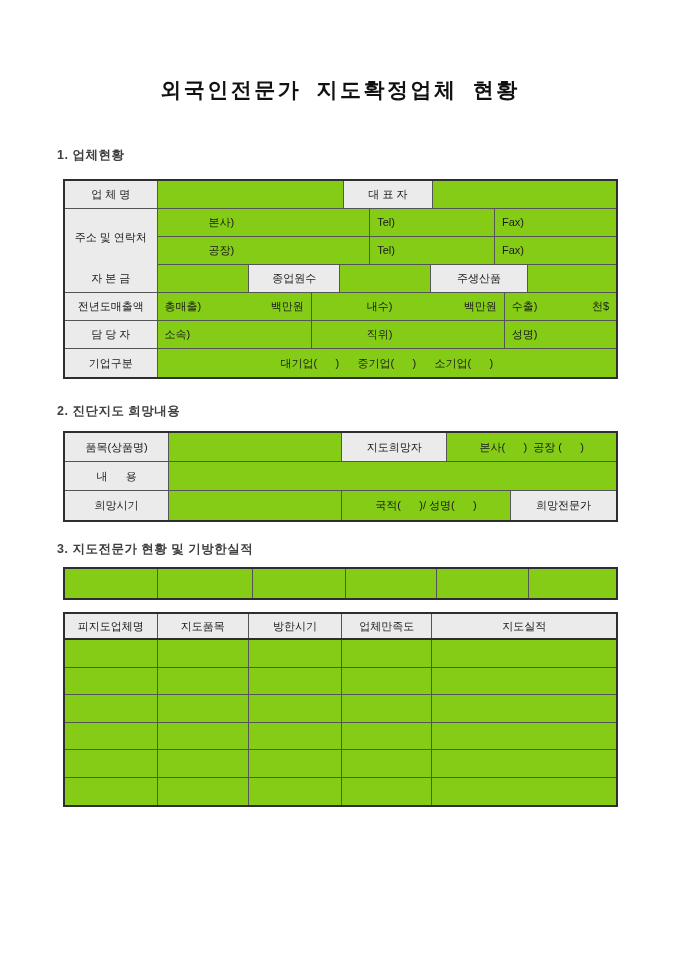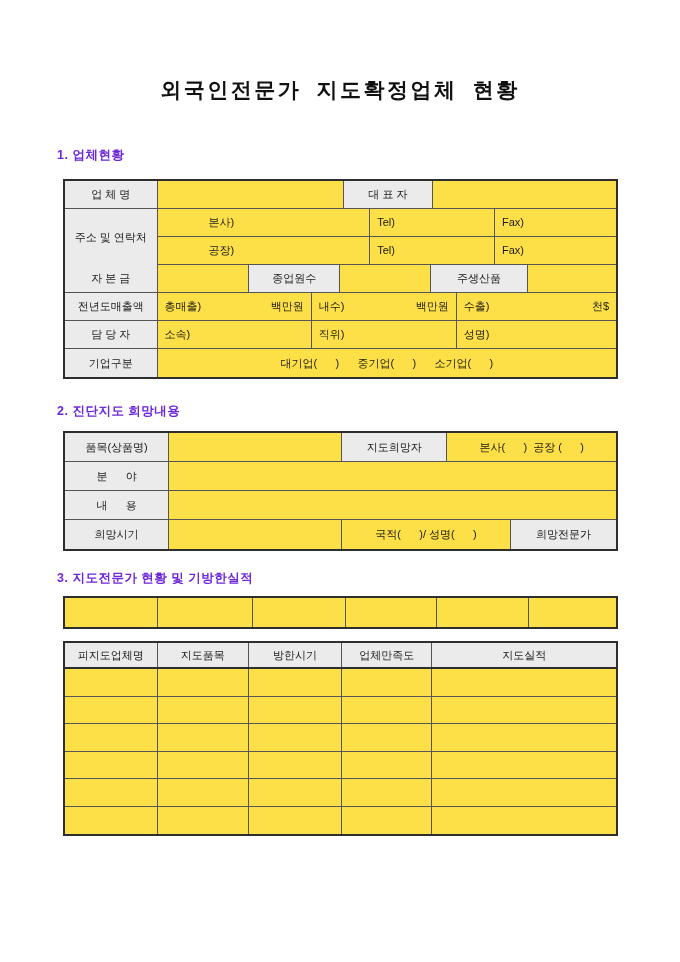--- a/index.html
+++ b/index.html
@@ -20,31 +20,31 @@
     letter-spacing: 2.5px;
     word-spacing: 7px;
     color: #111;
   }
 
   .sec-head {
     margin-left: 57px;
     font-size: 12.5px;
     font-weight: bold;
     letter-spacing: 0.5px;
-    color: #6d28d9;
+    color: #404040;
   }
   .sec-head.s1 { margin-top: 43px; }
   .sec-head.s2 { margin-top: 24px; }
   .sec-head.s3 { margin-top: 19px; }
 
   .tbl {
     margin-left: 63px;
     width: 555px;
     border: 2px solid #2e2e2e;
-    background: #fde047;
+    background: #84cc16;
   }
   .t1 { margin-top: 15px; }
   .t2 { margin-top: 11px; }
   .t3 { margin-top: 9px; }
   .t4 { margin-top: 12px; }
 
   .trow { display: flex; border-bottom: 1px solid #555; }
   .trow:last-child { border-bottom: none; }
   .hdr-sep { border-bottom: 2px solid #2e2e2e; }
 
@@ -77,21 +77,21 @@
   
   .w-lab { width: 16.8%; }
   .w-a { width: 33.9%; }
   .w-b { width: 16.0%; }
   .w-c { width: 40.7%; }
   .w-d { width: 30.1%; }
   .w-e { width: 16.6%; }
   .w-f { width: 16.5%; }
   .w-g { width: 17.5%; }
   .w-h { width: 28.0%; gap: 28px; }
-  .w-i { width: 26.3%; }
+  .w-i { width: 26.3%; margin-left: 48px; }
   
   .w-lab2 { width: 18.9%; }
   .w-j { width: 31.4%; }
   .w-k { width: 19.1%; }
   
   .w-t3a { width: 16.8%; } .w-t3b { width: 17.3%; } .w-t3c { width: 16.9%; }
   .w-t3d { width: 16.6%; } .w-t3e { width: 16.6%; }
   
   .w-t4a { width: 16.8%; } .w-t4b { width: 16.6%; } .w-t4c { width: 16.9%; }
   .w-t4d { width: 16.4%; }
@@ -165,24 +165,20 @@
   <div class="sec-head s2">2. 진단지도 희망내용</div>
 
   <div class="tbl t2">
     <div class="trow h29">
       <div class="c lbl w-lab2">품목(상품명)</div>
       <div class="c val w-j"></div>
       <div class="c lbl w-k">지도희망자</div>
       <div class="c ctr fill">본사(      )  공장 (      )</div>
     </div>
     <div class="trow h29">
-      <div class="c lbl w-lab2">분      야</div>
-      <div class="c val fill"></div>
-    </div>
-    <div class="trow h29">
       <div class="c lbl w-lab2">내      용</div>
       <div class="c val fill"></div>
     </div>
     <div class="trow h29">
       <div class="c lbl w-lab2">희망시기</div>
       <div class="c val w-j"></div>
       <div class="c ctr fill">국적(      )/ 성명(      )</div>
       <div class="c lbl w-k">희망전문가</div>
     </div>
   </div>

